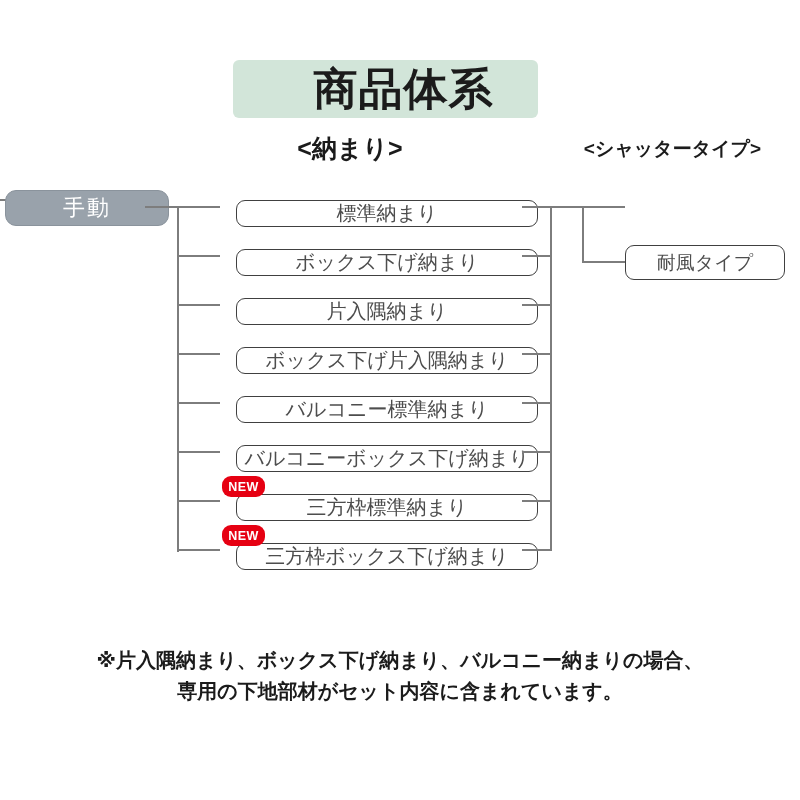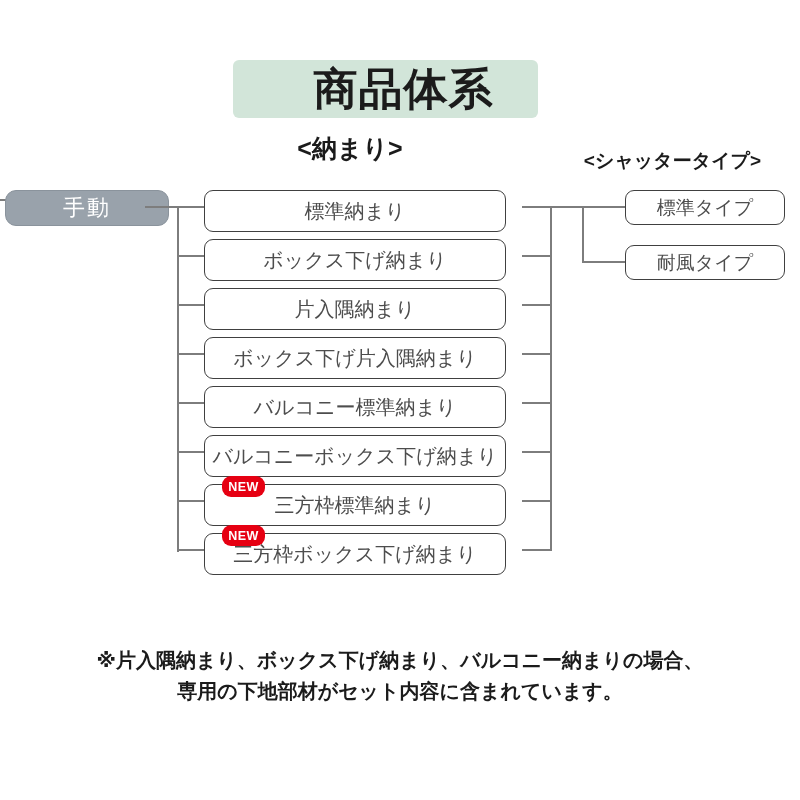--- a/index.html
+++ b/index.html
@@ -10,35 +10,35 @@
   
   .title-block{
     position:absolute;left:233px;top:60px;width:269px;height:58px;
     background:#d2e5d9;border-radius:6px;
     display:flex;align-items:center;justify-content:center;padding-left:36px;
   }
   .title-text{font-size:44px;font-weight:bold;color:#1b1b1b;letter-spacing:1px;}
   
   .col-header{position:absolute;font-weight:bold;color:#1b1b1b;text-align:center;}
   .hdr-nakamari{left:240px;top:132px;width:220px;font-size:25px;}
-  .hdr-shutter{left:570px;top:148px;width:205px;font-size:19px;}
+  .hdr-shutter{left:570px;top:136px;width:205px;font-size:19px;}
   
   .root-node{
     position:absolute;left:5px;top:190px;width:164px;height:36px;
     background:#99a2ab;border:1px solid #8a939c;border-radius:11px;
     display:flex;align-items:center;justify-content:center;
     color:#ffffff;font-size:22px;letter-spacing:2px;box-sizing:border-box;
   }
   
   .flow-box{
     position:absolute;background:#ffffff;border:1.5px solid #404040;border-radius:9px;
     display:flex;align-items:center;justify-content:center;
     color:#4d4d4d;box-sizing:border-box;
   }
-  .mid-box{left:204px;width:302px;height:42px;font-size:20px;}
+  .mid-box{left:236px;width:302px;height:27px;font-size:20px;margin-top:10px;}
   .m1{top:190px}.m2{top:239px}.m3{top:288px}.m4{top:337px}
   .m5{top:386px}.m6{top:435px}.m7{top:484px}.m8{top:533px}
   .right-box{left:625px;width:160px;height:35px;font-size:19px;}
   .r1{top:190px}.r2{top:245px}
   
   .new-badge{
     position:absolute;left:222px;width:43px;height:21px;background:#e60012;
     border-radius:9px;display:flex;align-items:center;justify-content:center;
     color:#ffffff;font-size:12.5px;font-weight:bold;letter-spacing:.5px;z-index:5;
   }
@@ -114,23 +114,20 @@
   <div class="line h" style="left:522px;top:353px;width:30px;"></div>
   <div class="line h" style="left:522px;top:402px;width:30px;"></div>
   <div class="line h" style="left:522px;top:451px;width:30px;"></div>
   <div class="line h" style="left:522px;top:500px;width:30px;"></div>
   <div class="line h" style="left:522px;top:549px;width:30px;"></div>
   <div class="line v" style="left:550px;top:206px;height:345px;"></div>
   <div class="line h" style="left:550px;top:206px;width:75px;"></div>
   <div class="line v" style="left:582px;top:206px;height:57px;"></div>
   <div class="line h" style="left:582px;top:261px;width:43px;"></div>
 
-  <div class="flow-box right-box r1">
-    <span>標準タイプ</span>
-  </div>
   <div class="flow-box right-box r2">
     <span>耐風タイプ</span>
   </div>
 
   <div class="footnote">
     <div>※片入隅納まり、ボックス下げ納まり、バルコニー納まりの場合、</div>
     <div>専用の下地部材がセット内容に含まれています。</div>
   </div>
 
 </div>

